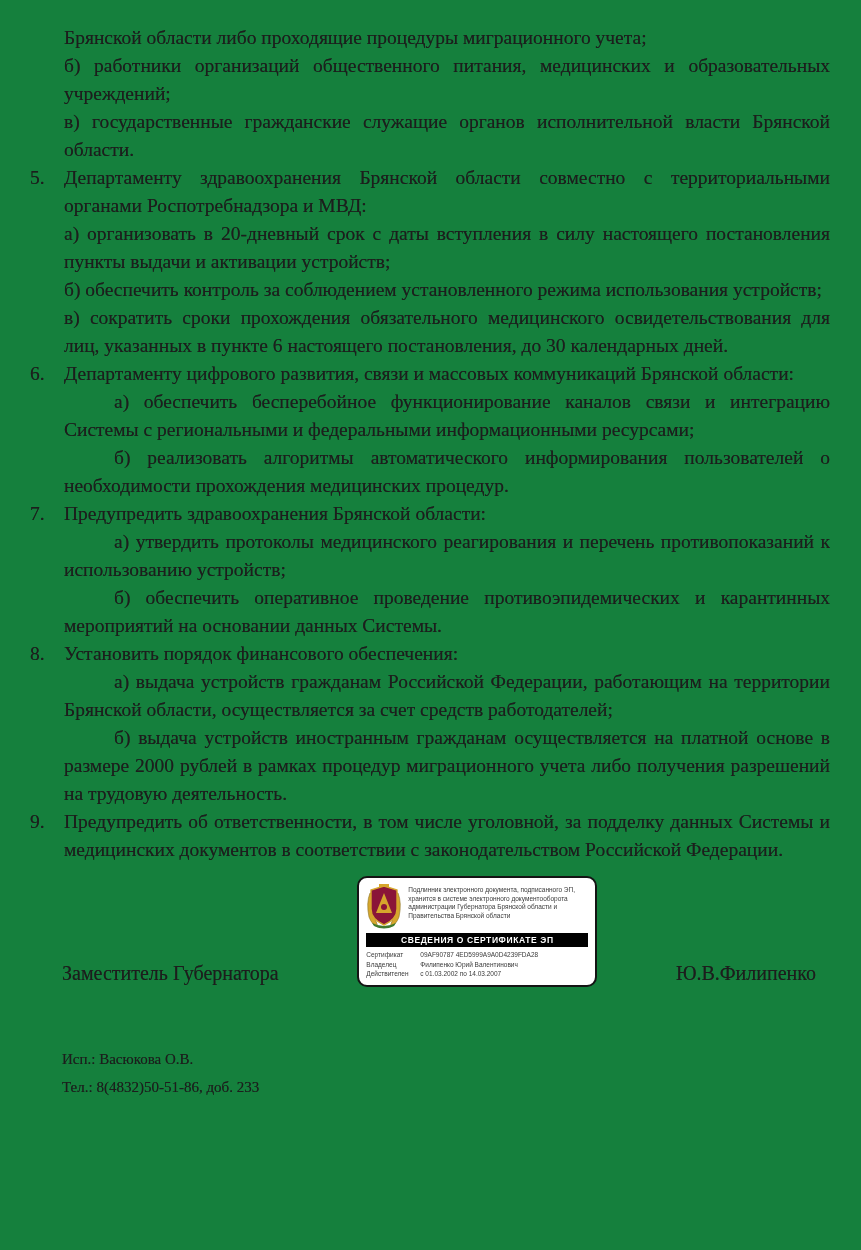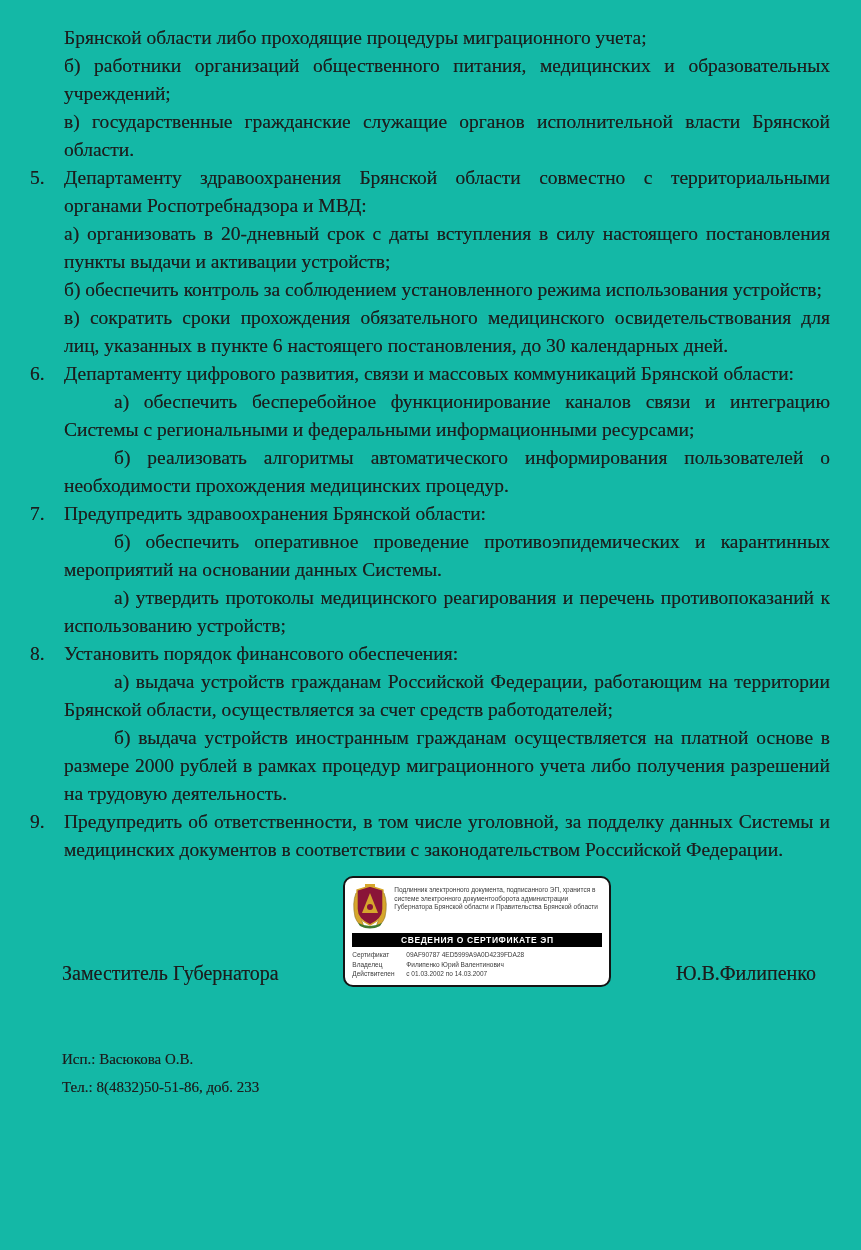--- a/index.html
+++ b/index.html
@@ -1,19 +1,19 @@
 <!DOCTYPE html>
 <html lang="ru"><head>
 <meta charset="utf-8">
 <style>
   html,body{margin:0;padding:0;background:#e9e9e9;}
   .page{
     position:relative;
     width:861px;height:1250px;
-    background:#14b8a6;
+    background:#15803d;
     box-sizing:border-box;
     padding:24px 31px 0 30px;
     overflow:hidden;
     font-family:"Liberation Serif","DejaVu Serif",serif;
     font-size:19.5px;line-height:28px;
     color:#1d1d1d;
     text-shadow:0 0 .5px rgba(20,20,20,.55);
   }
   p{margin:0;}
   .intro{margin-left:34px;text-align:justify;}
@@ -24,21 +24,21 @@
   b{font-weight:normal;}
 
   .sig-row{
     display:flex;justify-content:space-between;align-items:flex-end;
     margin-top:12px;padding-left:32px;
   }
   .sig-pos{margin-top:28px;font-size:20px;}
   .sig-name{margin-top:26px;margin-right:14px;font-size:20px;}
 
   .stamp{
-    width:268px;box-sizing:border-box;flex:none;
+    width:240px;box-sizing:border-box;flex:none;
     border:2.5px solid #141414;border-radius:10px;
     background:#fff;padding:5px 7px 6px;
     text-shadow:none;
   }
   .stamp-top{display:flex;gap:6px;align-items:flex-start;}
   .arms{width:36px;height:46px;flex:none;}
   .stamp-note{
     flex:1;
     font-family:"Liberation Sans","DejaVu Sans",sans-serif;
     font-size:6.5px;line-height:8.5px;color:#3a3a3a;padding-top:3px;
@@ -83,22 +83,22 @@
         <div class="content">
           <p><b>Департаменту цифрового развития, связи и массовых коммуникаций Брянской области:</b></p>
           <p class="ind">а) обеспечить бесперебойное функционирование каналов связи и интеграцию Системы с региональными и федеральными информационными ресурсами;</p>
           <p class="ind">б) реализовать алгоритмы автоматического информирования пользователей о необходимости прохождения медицинских процедур.</p>
         </div>
       </div>
       <div class="item">
         <span class="num">7.</span>
         <div class="content">
           <p><b>Предупредить здравоохранения Брянской области:</b></p>
+          <p class="ind">а) утвердить протоколы медицинского реагирования и перечень противопоказаний к использованию устройств;</p>
           <p class="ind">б) обеспечить оперативное проведение противоэпидемических и карантинных мероприятий на основании данных Системы.</p>
-          <p class="ind">а) утвердить протоколы медицинского реагирования и перечень противопоказаний к использованию устройств;</p>
         </div>
       </div>
       <div class="item">
         <span class="num">8.</span>
         <div class="content">
           <p><b>Установить порядок финансового обеспечения:</b></p>
           <p class="ind">а) выдача устройств гражданам Российской Федерации, работающим на территории Брянской области, осуществляется за счет средств работодателей;</p>
           <p class="ind">б) выдача устройств иностранным гражданам осуществляется на платной основе в размере 2000 рублей в рамках процедур миграционного учета либо получения разрешений на трудовую деятельность.</p>
         </div>
       </div>

